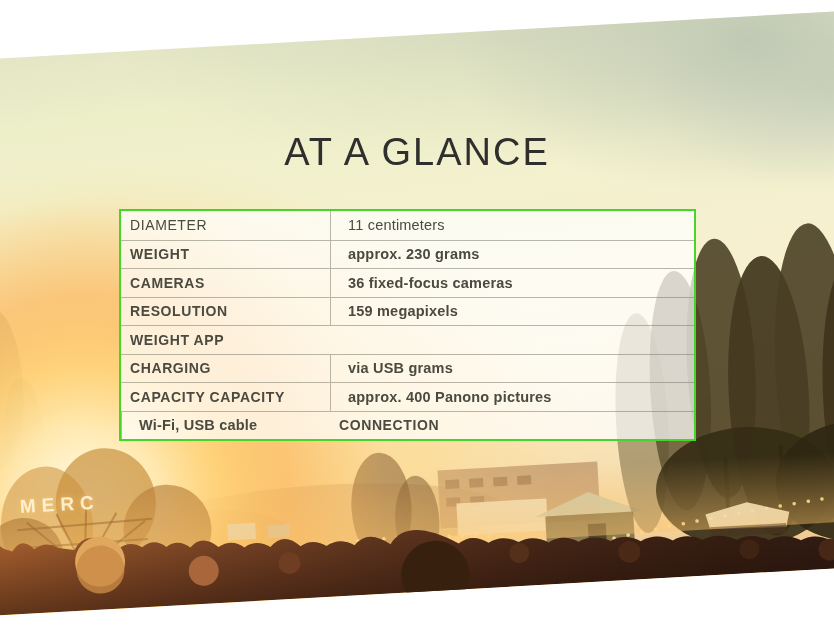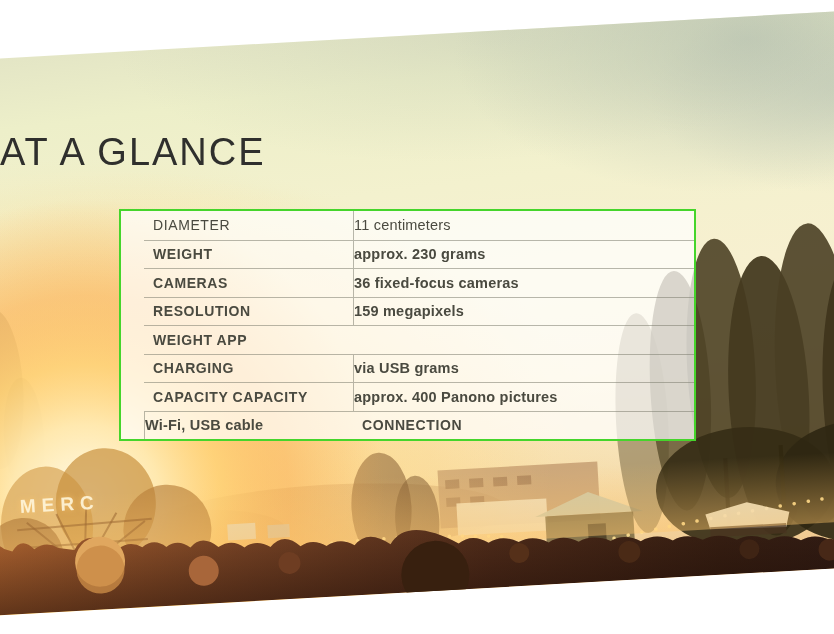--- a/index.html
+++ b/index.html
@@ -25,41 +25,41 @@
   .scene{position:absolute;left:0;top:0;width:914px;height:556px;}
   .merch-sign{
     position:absolute;left:34px;top:438px;width:170px;
     font-size:19px;font-weight:bold;letter-spacing:6px;
     color:rgba(255,247,221,.88);text-shadow:0 0 6px rgba(255,200,110,.8);
     z-index:2;
   }
 
   
   .title{
-    position:absolute;left:0;right:0;top:131px;text-align:left;z-index:3;
+    position:absolute;left:0;right:0;top:131px;text-align:center;z-index:3;
     font-size:38px;font-weight:300;letter-spacing:2px;
     color:var(--title-text,#2f2f2d);
   }
   .spec-table{
     position:absolute;left:119px;top:209px;width:577px;z-index:3;
     border:2px solid var(--table-border,#45d52b);
     background:rgba(255,255,255,.72);
     box-sizing:border-box;
   }
   .t-row{
     display:grid;grid-template-columns:209px 1fr;
-    height:28.5px;box-sizing:border-box;margin-left:23px;
+    height:28.5px;box-sizing:border-box;
   }
   .t-row + .t-row{border-top:1px solid rgba(125,125,112,.55);font-weight:bold;}
   .t-cell{
     display:flex;align-items:center;height:100%;
     color:var(--table-text,#4a4a40);white-space:nowrap;overflow:hidden;
   }
   .t-label{padding-left:9px;font-size:14px;letter-spacing:.6px;}
-  .t-value{font-size:14.5px;letter-spacing:.2px;
+  .t-value{padding-left:17px;font-size:14.5px;letter-spacing:.2px;
     border-left:1px solid rgba(125,125,112,.55);}
 </style>
 </head>
 <body>
 
 <div class="stage">
 
   <div class="photo">
     <svg class="scene" viewBox="0 0 914 556" xmlns="http://www.w3.org/2000/svg">
       <defs>

